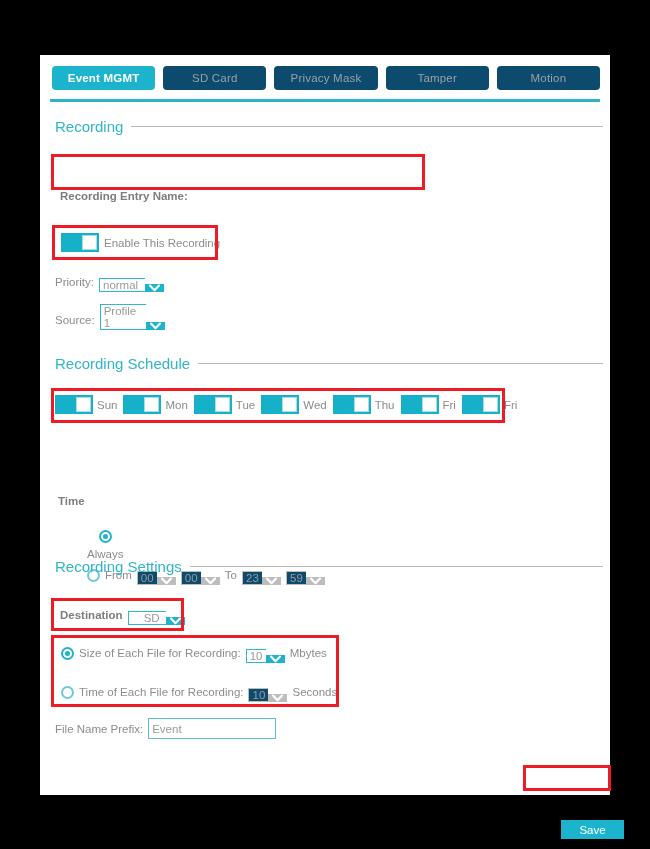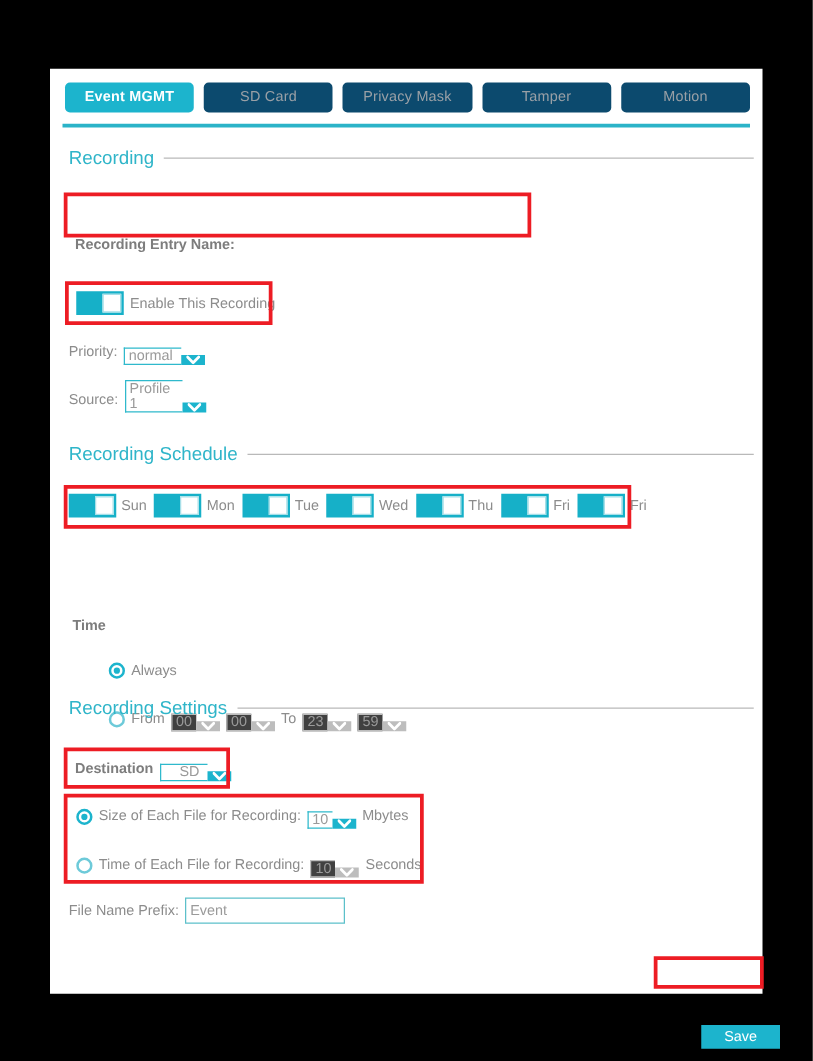--- a/index.html
+++ b/index.html
@@ -133,21 +133,21 @@
   .sel .arrow {
     width: 19px;
     background: #1cb4cd;
     display: flex;
     align-items: center;
     justify-content: center;
   }
   .sel .arrow svg { display: block; }
   
   .sel.dis .val {
-    background: #404040;
+    background: #0c4a6e;
     border-color: #bdbdbd;
     color: #9a9a9a;
   }
   .sel.dis .arrow { background: #bdbdbd; }
 
   
   .radio {
     width: 13px; height: 13px;
     border-radius: 50%;
     border: 2px solid #6dcad9;
@@ -316,21 +316,21 @@
         </span>
       <span class="lbl">Fri</span>
     </span>
   </div>
   <div class="redbox" style="left:11px; top:333px; width:454px; height:35px;"></div>
 
   <div class="row" style="left:18px; top:440px;">
     <span class="lbl bold">Time</span>
   </div>
 
-  <div class="row" style="left:47px; top:475px;">
+  <div class="row" style="left:47px; top:475px;flex-direction:column;">
     <span class="radio on"></span>
     <span class="lbl">Always</span>
   </div>
 
   <div class="row" style="left:47px; top:510px;">
     <span class="radio"></span>
     <span class="lbl">From</span>
     <span class="sel dis">
       <span class="val" style="width:18px;">00</span>
       <span class="arrow">

